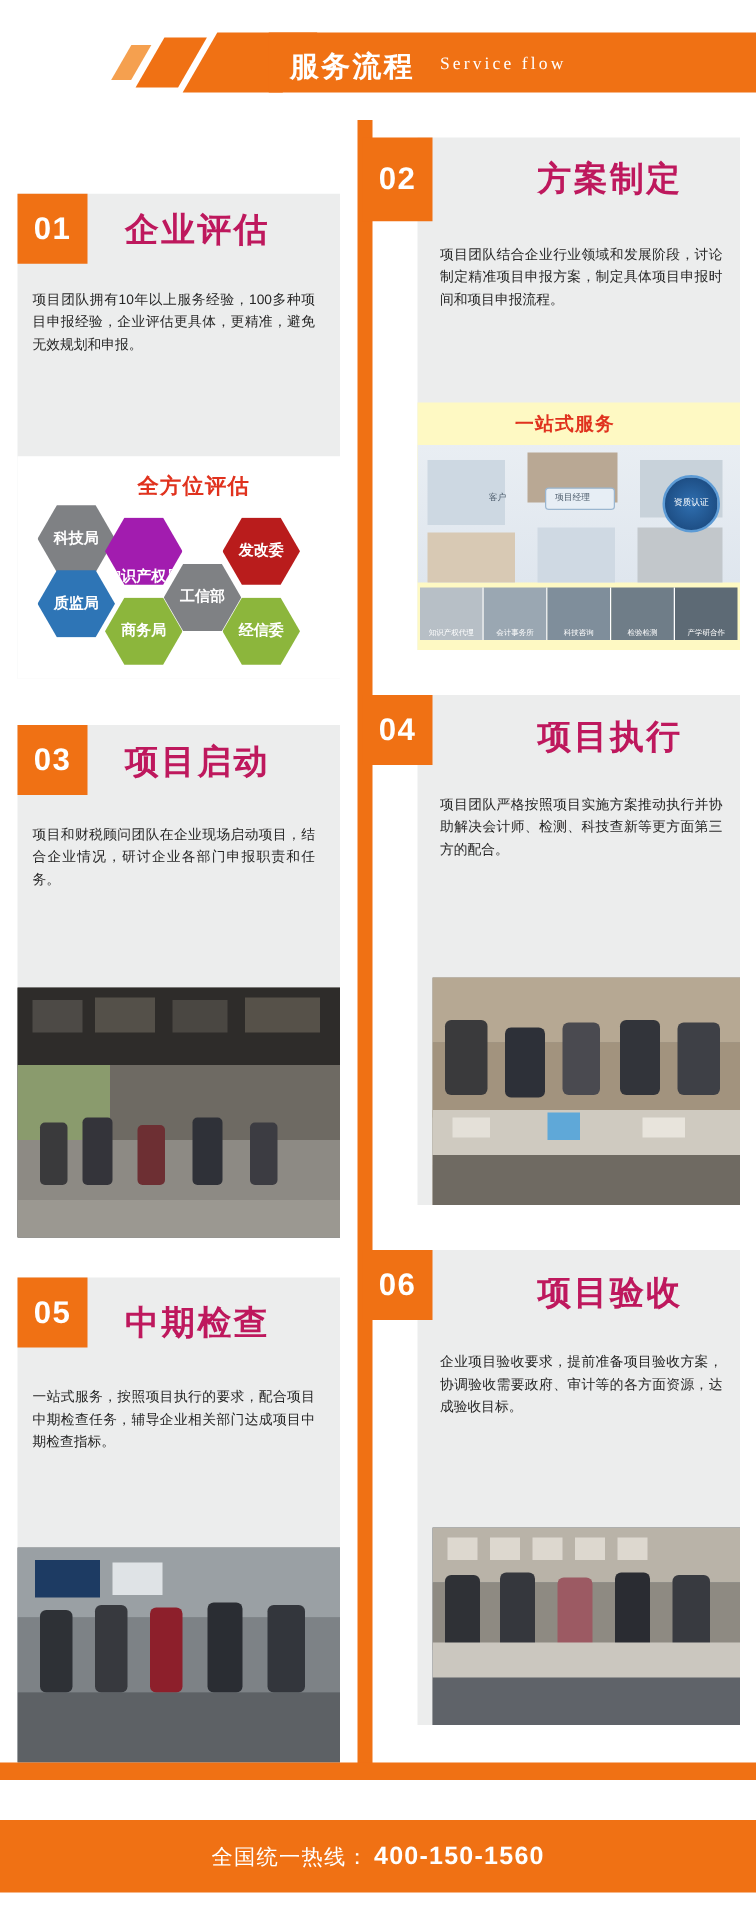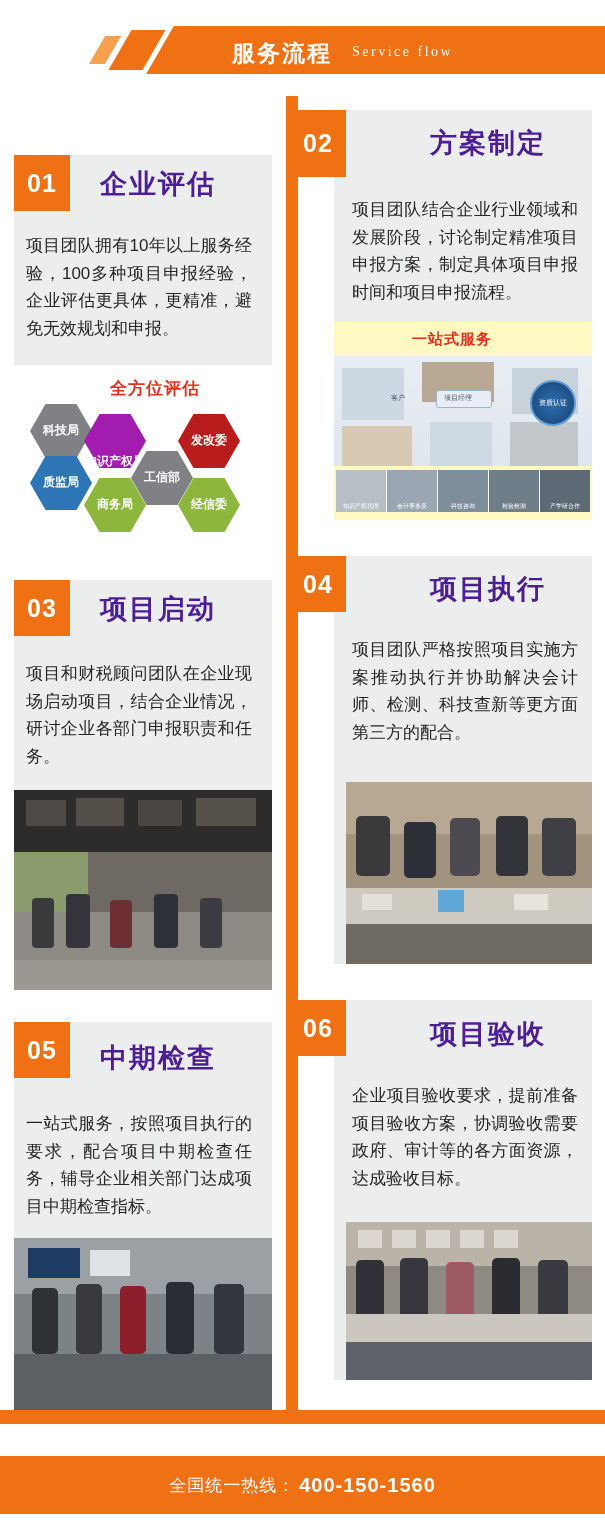--- a/index.html
+++ b/index.html
@@ -91,29 +91,29 @@
     font-size: 25px;
     font-weight: bold;
     font-family: "Liberation Sans", sans-serif;
     display: flex;
     align-items: center;
     justify-content: center;
     letter-spacing: 1px;
   }
   .card-title {
     position: absolute;
-    color: #4c1d95;
+    color: #be185d;
     font-size: 27px;
     font-weight: bold;
     letter-spacing: 2px;
   }
   .card-body {
     position: absolute;
     color: #262626;
-    font-size: 17px;
+    font-size: 11px;
     line-height: 1.62;
     text-align: justify;
   }
 
   
   .photo {
     position: absolute;
     overflow: hidden;
   }
 

